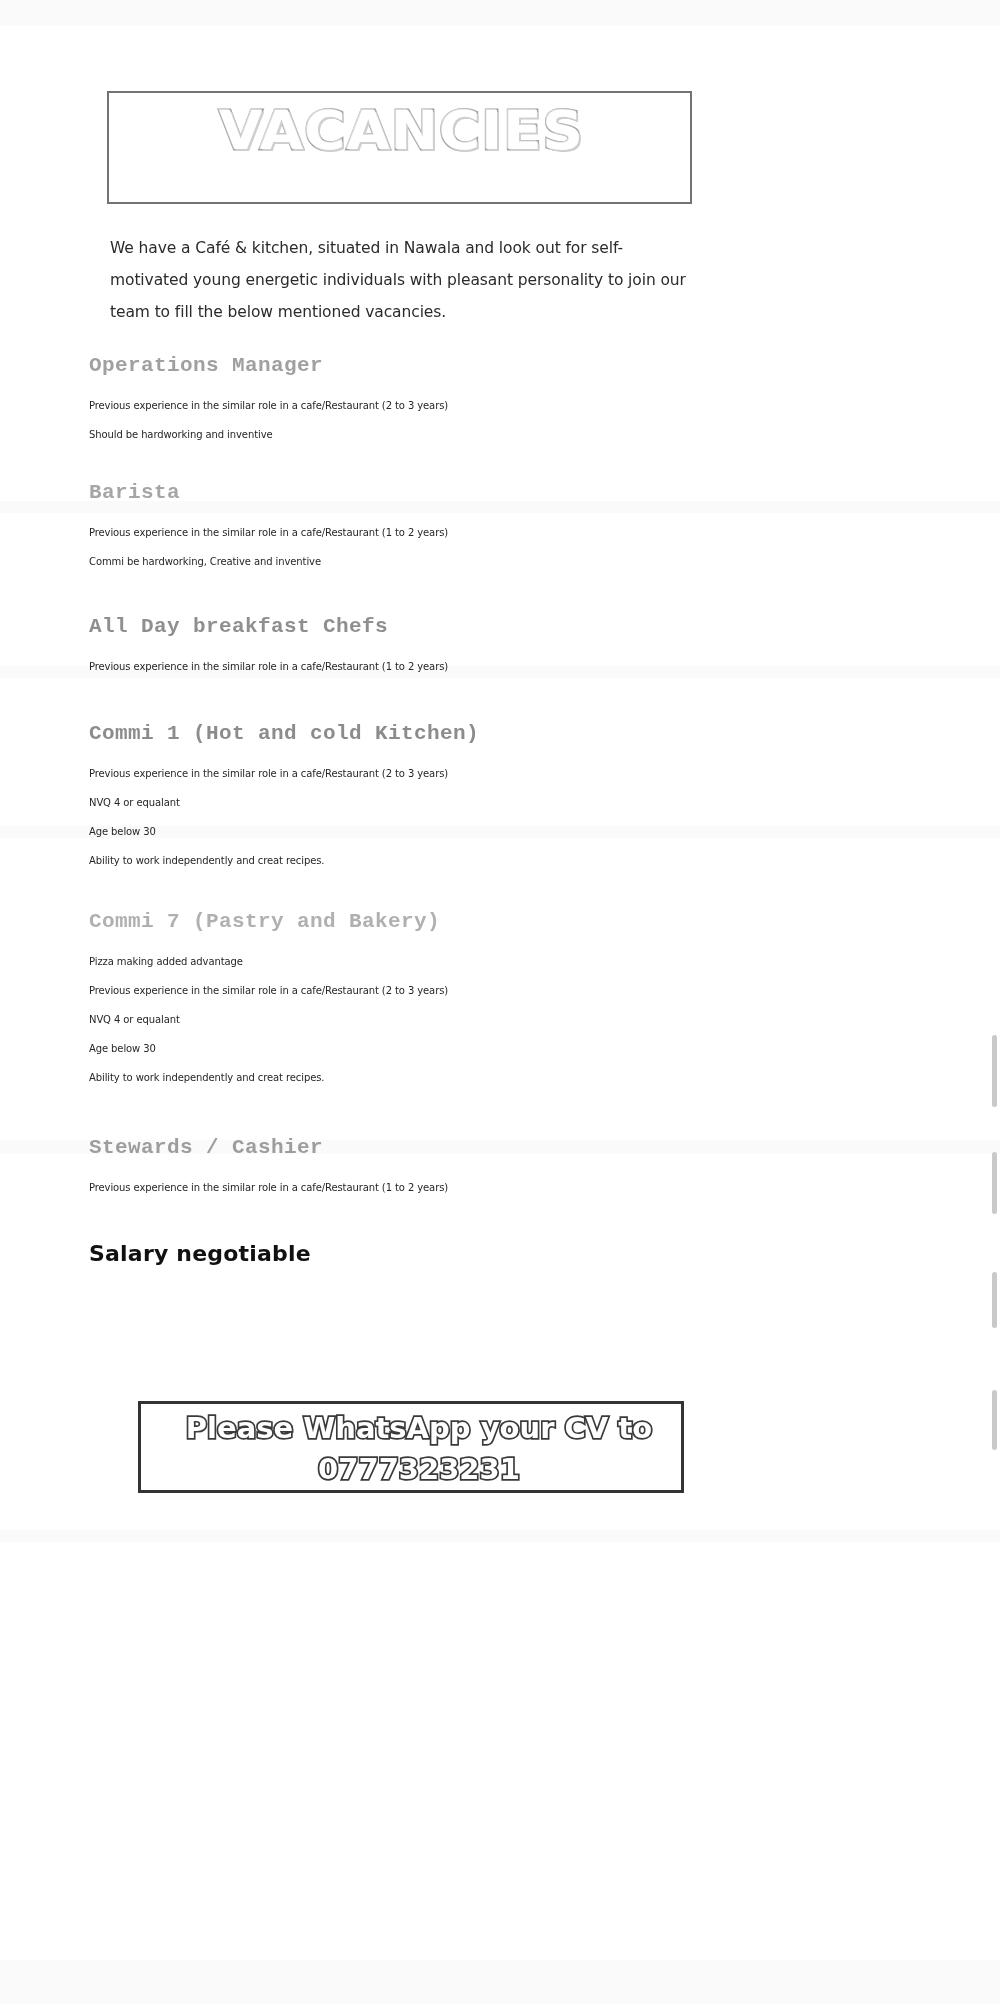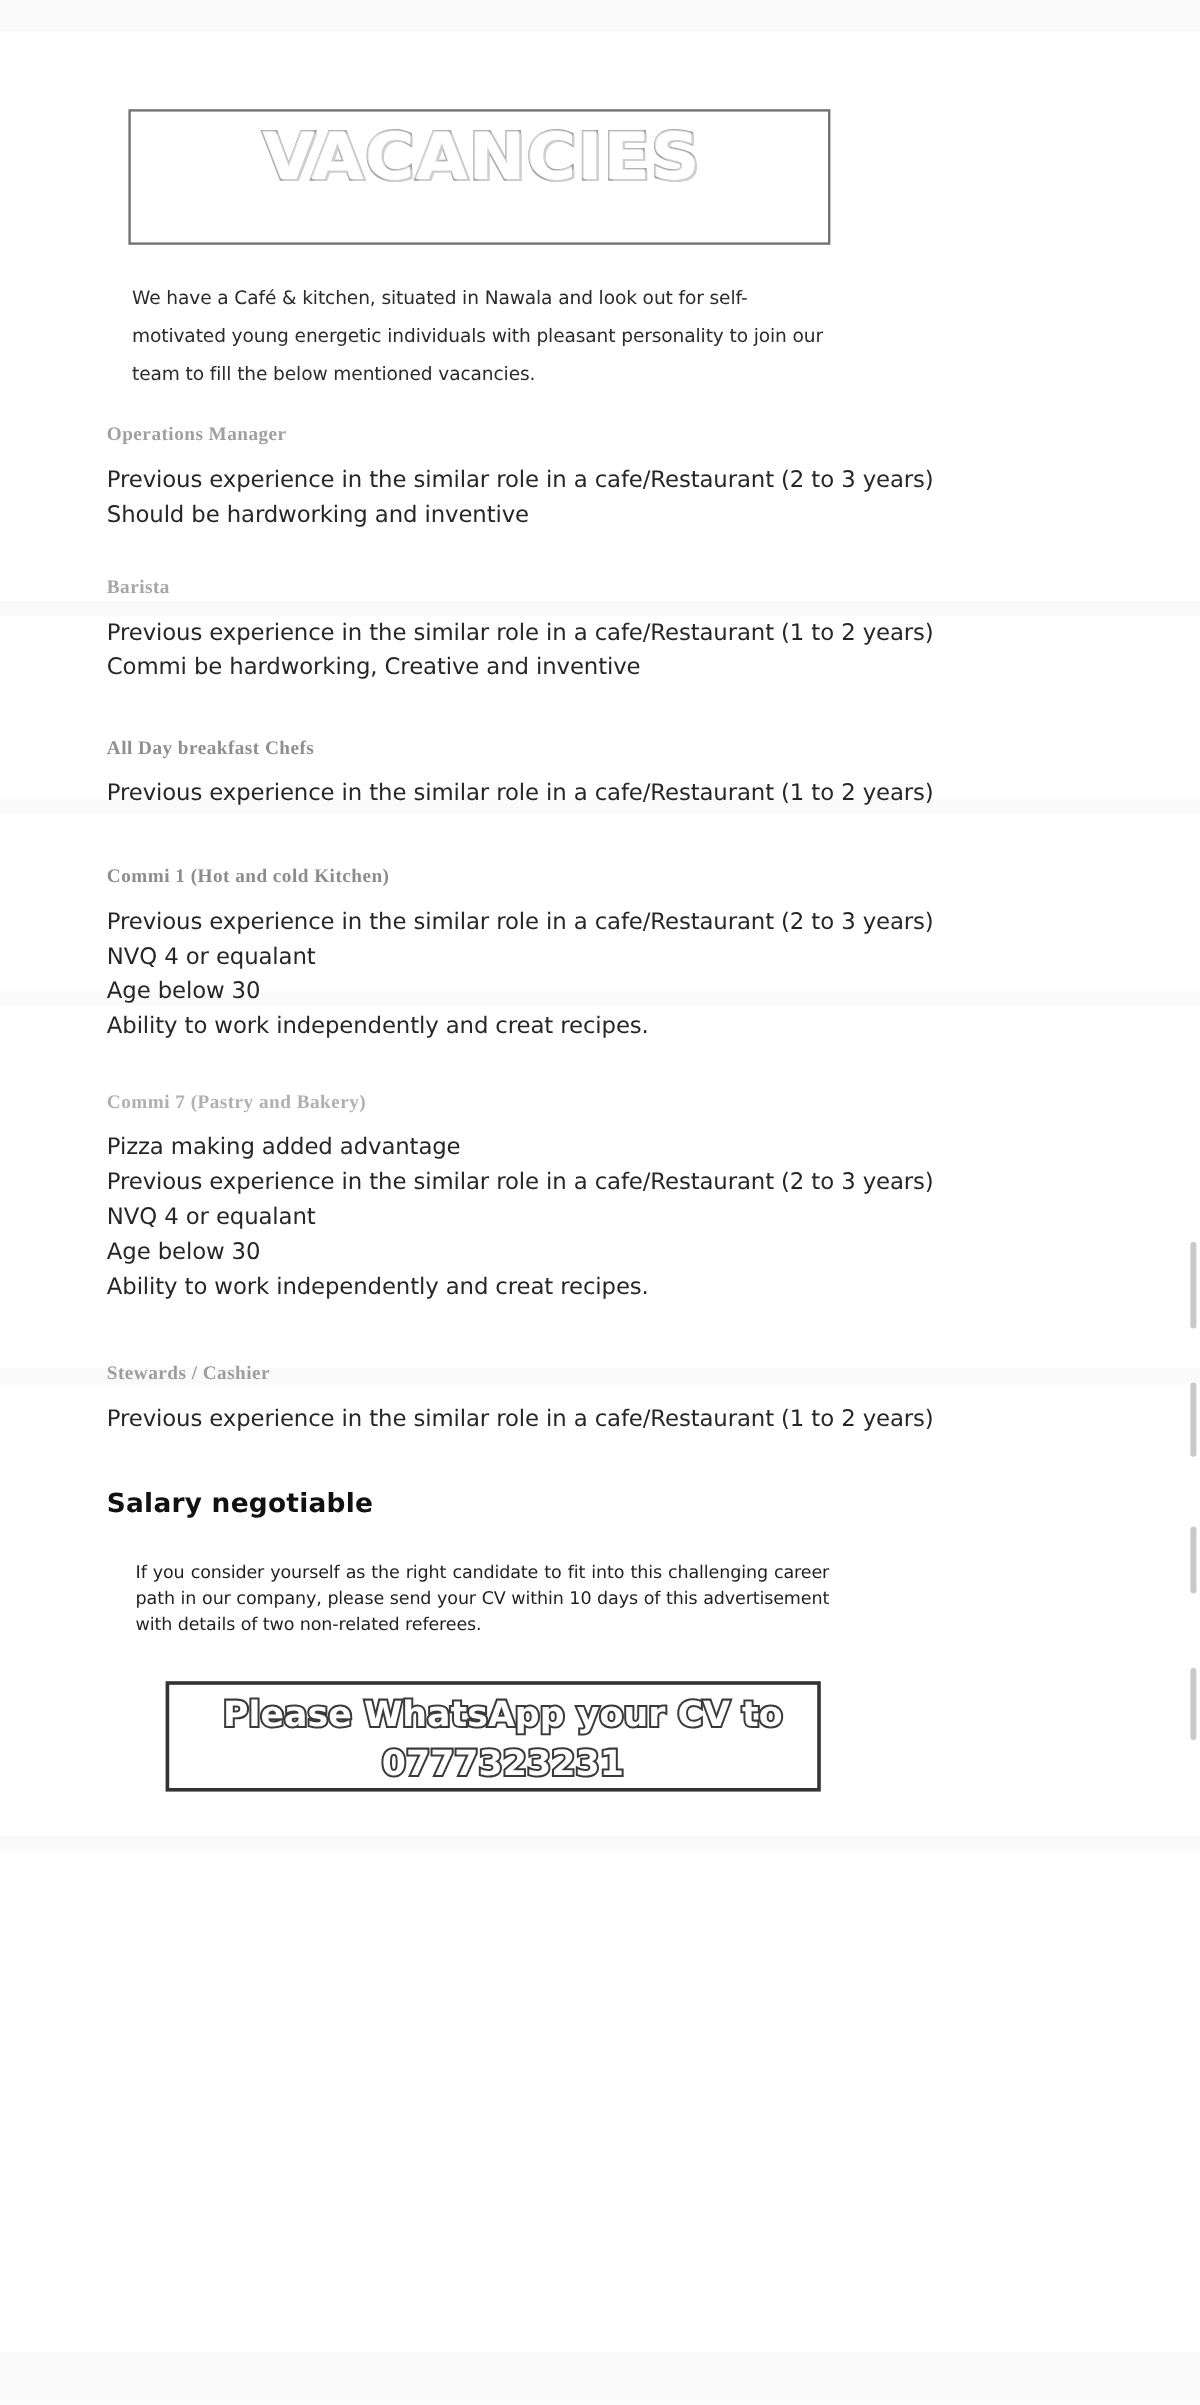--- a/index.html
+++ b/index.html
@@ -85,29 +85,29 @@
     color: #2b2b2b;
     letter-spacing: -0.1px;
   }
 
   .section {
     position: absolute;
     left: 89px;
     width: 620px;
   }
   .job-title {
-    font-family: Liberation Serif, serif;
-    font-size: 16px;
+    font-family: Liberation Mono, monospace;
+    font-size: 21px;
     font-weight: 700;
     letter-spacing: 0.4px;
     margin: 0 0 14px 0;
   }
   .job-line {
     font-family: "DejaVu Sans", sans-serif;
-    font-size: 19px;
+    font-size: 10px;
     line-height: 29px;
     color: #262626;
     letter-spacing: -0.1px;
     white-space: nowrap;
   }
 
   .salary {
     position: absolute;
     left: 89px;
     top: 1241px;
@@ -220,21 +220,20 @@
     <div class="job-line">Ability to work independently and creat recipes.</div>
   </div>
 
   <div class="section" id="job-5" style="top:1136px;">
     <div class="job-title" style="color: rgb(157, 157, 157);">Stewards / Cashier</div>
     <div class="job-line">Previous experience in the similar role in a cafe/Restaurant (1 to 2 years)</div>
   </div>
 
   <div class="salary">Salary negotiable</div>
 
-  <div class="closing">If you consider yourself as the right candidate to fit into this challenging career path in our company, please send your CV within 10 days of this advertisement with details of two non-related referees.</div>
 
   <div class="cta-box">
     <div class="cta-inner">
       <span>Please WhatsApp your CV to</span>
       <span class="cta-line2">0777323231</span>
     </div>
   </div>
 
 </div>
 

